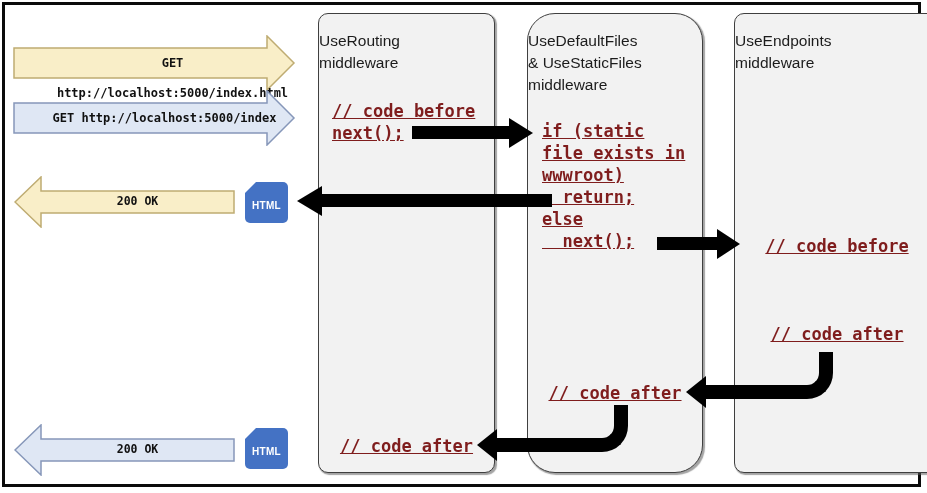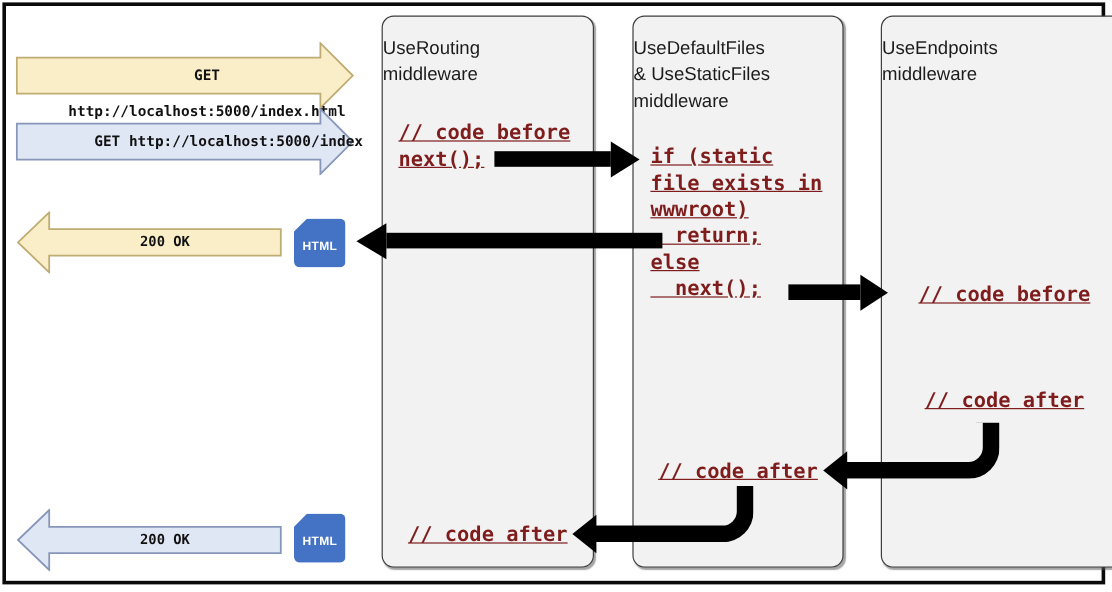--- a/index.html
+++ b/index.html
@@ -5,21 +5,21 @@
   html,body{margin:0;padding:0;background:#fff;}
   body{width:927px;height:493px;position:relative;overflow:hidden;
        font-family:"Liberation Sans",sans-serif;}
   .abs{position:absolute;}
   .frame{left:2px;top:2px;width:913px;height:479px;border:3px solid #0a0a0a;background:#fff;}
 
   
   .mbox{top:13px;height:458px;background:#f2f2f2;border:1.5px solid #3f3f3f;
         border-radius:10px;box-shadow:1.5px 1.5px 1px rgba(90,90,90,.55);}
   .mbox-1{left:318px;width:175px;}
-  .mbox-2{left:527px;width:174px;}
+  .mbox-2{left:527px;width:174px;border-radius:28px;}
   .mbox-3{left:734px;width:176px;padding-left:28px;}
   .title{left:0;right:0;top:0;padding-top:16px;text-align:left;color:#1c1c1c;
          font:400 15.5px/22px "Liberation Sans",sans-serif;white-space:pre-line;}
   .code{font:700 17px/22px "DejaVu Sans Mono",monospace;color:#7f1d1d;white-space:pre;text-decoration:underline;}
   .code-center{left:0;right:0;text-align:center;}
 
   
   .arrow-label{font:700 12px/30px "DejaVu Sans Mono",monospace;text-align:center;color:#111;padding-left:32px;}
   .ok-label{font:700 11.5px/22px "DejaVu Sans Mono",monospace;text-align:center;color:#111;}
   svg{display:block;}
@@ -49,21 +49,21 @@
 <div class="abs frame"></div>
 
 <svg class="abs" style="left:13px;top:35px" width="284" height="56" viewBox="0 0 284 56">
   <path d="M1 13 H254 V1 L281 28 L254 55 V43 H1 Z" stroke-width="1.5" fill="#F9EEC8" stroke="#BFAC72"></path>
 </svg>
 <div class="abs arrow-label" style="left:14px;top:48px;width:253px;height:30px">GET http://localhost:5000/index.html</div>
 
 <svg class="abs" style="left:13px;top:90px" width="284" height="56" viewBox="0 0 284 56">
   <path d="M1 13 H254 V1 L281 28 L254 55 V43 H1 Z" stroke-width="1.5" fill="#DFE7F4" stroke="#8697B9"></path>
 </svg>
-<div class="abs arrow-label" style="left:32px;top:103px;width:253px;height:18px">GET http://localhost:5000/index</div>
+<div class="abs arrow-label" style="left:6px;top:103px;width:253px;height:18px">GET http://localhost:5000/index</div>
 
 <svg class="abs" style="left:14px;top:176px" width="221" height="52" viewBox="0 0 221 52">
   <path d="M1 26 L27 1 V15 H220 V37 H27 V51 Z" stroke-width="1.5" fill="#F9EEC8" stroke="#BFAC72"></path>
 </svg>
 <div class="abs ok-label" style="left:41px;top:190px;width:193px;height:22px">200 OK</div>
 <div class="abs badge" style="left:245px;top:182px">
   <span>HTML</span>
 </div>
 
 <svg class="abs" style="left:14px;top:424px" width="221" height="52" viewBox="0 0 221 52">

